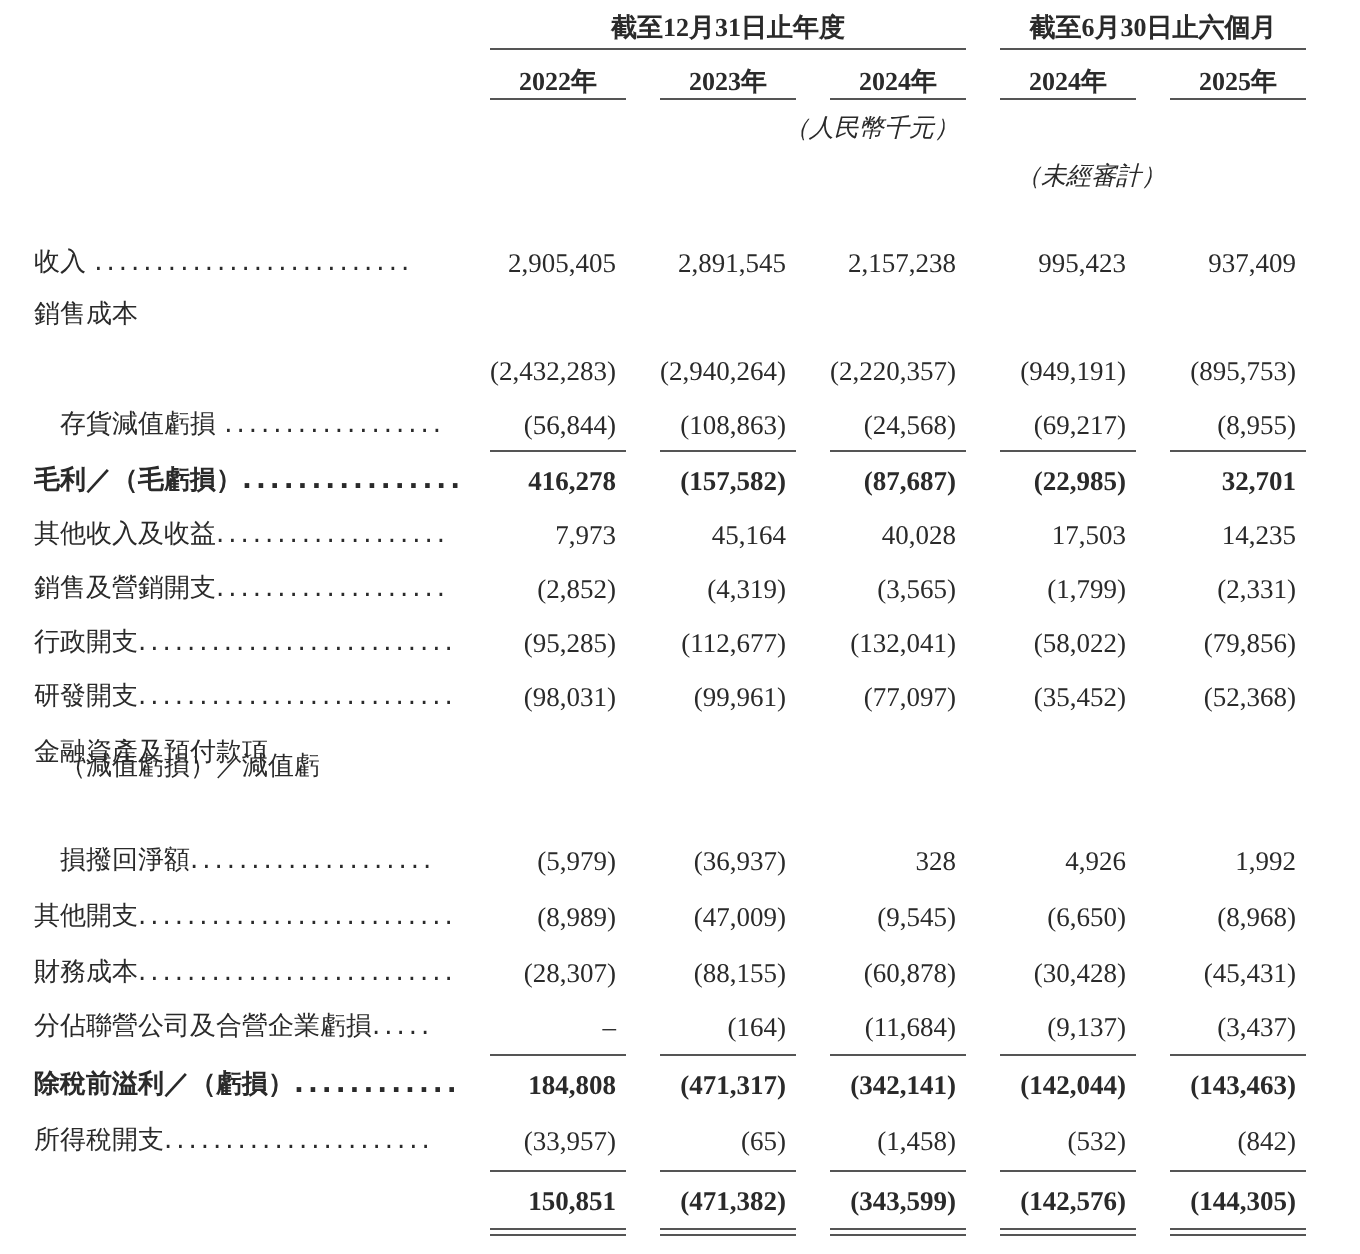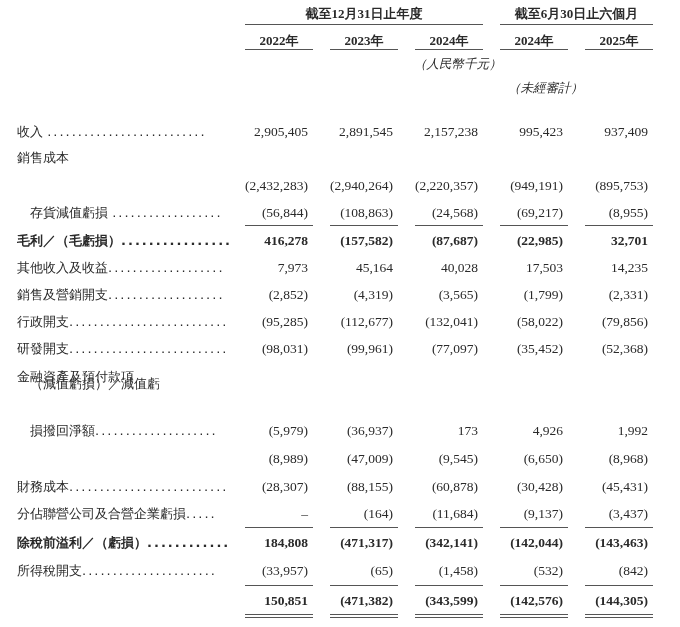--- a/index.html
+++ b/index.html
@@ -41,21 +41,21 @@
 <div class="abs yr l1">2023年</div>
 <div class="abs yr l2">2024年</div>
 <div class="abs yr l3">2024年</div>
 <div class="abs yr l4">2025年</div>
 <div class="abs yr-line l0"></div>
 <div class="abs yr-line l1"></div>
 <div class="abs yr-line l2"></div>
 <div class="abs yr-line l3"></div>
 <div class="abs yr-line l4"></div>
 
-<div class="abs note" style="left:414px;top:56px;">（人民幣千元）</div>
+<div class="abs note" style="left:392px;top:56px;">（人民幣千元）</div>
 <div class="abs note" style="left:508px;top:80px;">（未經審計）</div>
 
 <div class="row" style="top:121px;">
   <div class="label"><span>收入</span> <span class="dots">..........................</span></div>
   <div class="cell c0">2,905,405</div>
   <div class="cell c1">2,891,545</div>
   <div class="cell c2">2,157,238</div>
   <div class="cell c3">995,423</div>
   <div class="cell c4">937,409</div>
 </div>
@@ -134,26 +134,27 @@
 <div class="row" style="top:366px;">
   <div class="label"><span>金融資產及預付款項</span></div>
 </div>
 <div class="row" style="top:373px;">
   <div class="label indent"><span>（減值虧損）／減值虧</span></div>
 </div>
 <div class="row" style="top:420px;">
   <div class="label indent"><span>損撥回淨額</span><span class="dots">....................</span></div>
   <div class="cell c0">(5,979)</div>
   <div class="cell c1">(36,937)</div>
-  <div class="cell c2">173</div>
+  <div class="cell c2">328</div>
   <div class="cell c3">4,926</div>
   <div class="cell c4">1,992</div>
 </div>
 
 <div class="row" style="top:448px;">
+  <div class="label"><span>其他開支</span><span class="dots">..........................</span></div>
   <div class="cell c0">(8,989)</div>
   <div class="cell c1">(47,009)</div>
   <div class="cell c2">(9,545)</div>
   <div class="cell c3">(6,650)</div>
   <div class="cell c4">(8,968)</div>
 </div>
 
 <div class="row" style="top:476px;">
   <div class="label"><span>財務成本</span><span class="dots">..........................</span></div>
   <div class="cell c0">(28,307)</div>

